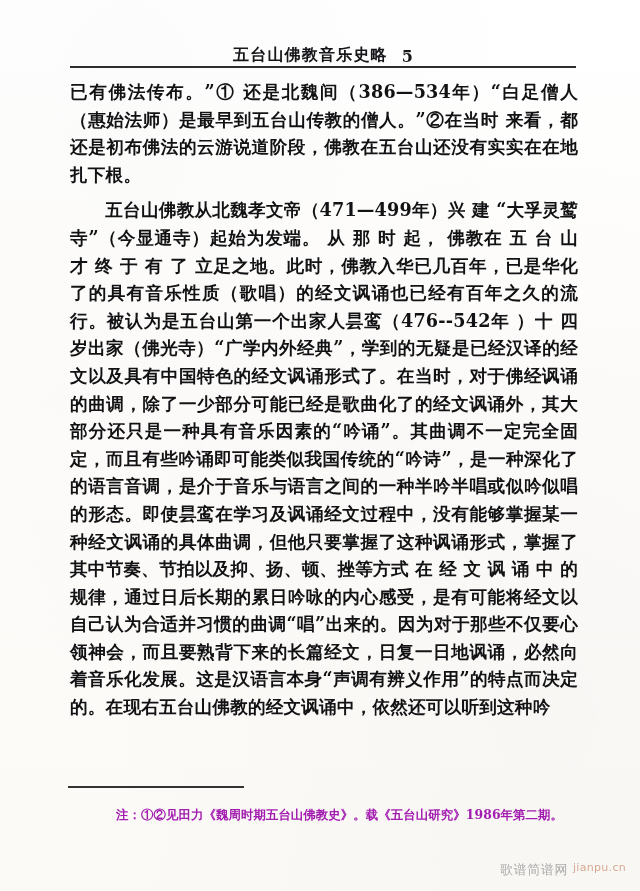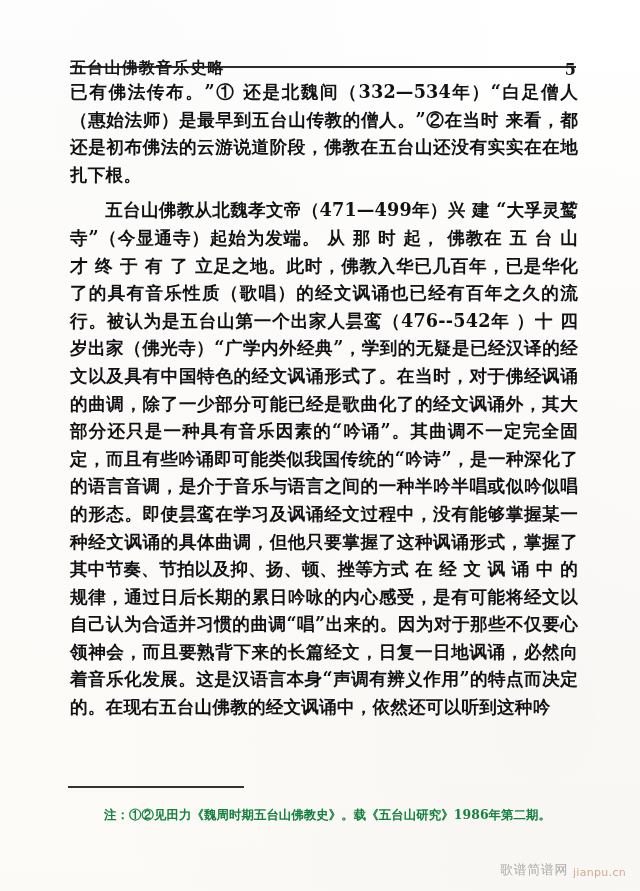--- a/index.html
+++ b/index.html
@@ -23,27 +23,27 @@
     inset: 0;
     background:
       radial-gradient(ellipse at 20% 12%, rgba(0,0,0,0.012), rgba(0,0,0,0) 60%),
       radial-gradient(ellipse at 85% 80%, rgba(0,0,0,0.015), rgba(0,0,0,0) 62%),
       linear-gradient(180deg, #ffffff 0%, #fdfcfa 45%, #fbfaf7 100%);
     pointer-events: none;
   }
 
   .header {
     position: absolute;
-    top: 53px;
+    top: 40px;
     left: 70px;
     width: 506px;
     height: 26px;
     display: flex;
     align-items: flex-end;
-    justify-content: space-between;
+    justify-content: center;
   }
   .header-title {
     font-size: 16px;
     font-weight: bold;
     letter-spacing: 1.2px;
     color: #16161a;
     white-space: nowrap;
   }
   .header-pageno {
     font-size: 16px;
@@ -93,36 +93,36 @@
     left: 68px;
     width: 176px;
     height: 0;
     border-top: 2px solid #1d1d1d;
     opacity: 0.9;
   }
 
   .footnote {
     position: absolute;
     top: 806px;
-    left: 104px;
+    left: 116px;
     width: 500px;
     font-size: 12.4px;
     line-height: 18px;
-    color: #15803d;
+    color: #a21caf;
     font-weight: 600;
     letter-spacing: 0.1px;
     white-space: nowrap;
   }
 
   .watermark {
     position: absolute;
     right: 14px;
     bottom: 12px;
     display: flex;
-    align-items: flex-end;
+    align-items: flex-start;
     gap: 5px;
     opacity: 0.72;
   }
   .wm-cn {
     font-size: 13px;
     color: #8d8d8d;
     font-family: "DejaVu Sans", "Liberation Sans", sans-serif;
     letter-spacing: 0.6px;
   }
   .wm-domain {
@@ -140,21 +140,21 @@
   <div class="paper-tint"></div>
 
   <div class="header">
     <span class="header-title">五台山佛教音乐史略</span>
     <span class="header-pageno">5</span>
   </div>
 
   <div class="header-rule"></div>
 
   <div class="body-block">
-    <p class="para">已有佛法传布。”① 还是北魏间（332—534年）“白足僧人（惠始法师）是最早到五台山传教的僧人。”②在当时 来看，都还是初布佛法的云游说道阶段，佛教在五台山还没有实实在在地扎下根。</p>
+    <p class="para">已有佛法传布。”① 还是北魏间（386—534年）“白足僧人（惠始法师）是最早到五台山传教的僧人。”②在当时 来看，都还是初布佛法的云游说道阶段，佛教在五台山还没有实实在在地扎下根。</p>
     <p class="para indent">五台山佛教从北魏孝文帝（471—499年）兴 建 “大孚灵鹫寺”（今显通寺）起始为发端。 从 那 时 起， 佛教在 五 台 山 才 终 于 有 了 立足之地。此时，佛教入华已几百年，已是华化了的具有音乐性质（歌唱）的经文讽诵也已经有百年之久的流行。被认为是五台山第一个出家人昙鸾（476--542年 ）十 四 岁出家（佛光寺）“广学内外经典”，学到的无疑是已经汉译的经文以及具有中国特色的经文讽诵形式了。在当时，对于佛经讽诵的曲调，除了一少部分可能已经是歌曲化了的经文讽诵外，其大部分还只是一种具有音乐因素的“吟诵”。其曲调不一定完全固定，而且有些吟诵即可能类似我国传统的“吟诗”，是一种深化了的语言音调，是介于音乐与语言之间的一种半吟半唱或似吟似唱的形态。即使昙鸾在学习及讽诵经文过程中，没有能够掌握某一种经文讽诵的具体曲调，但他只要掌握了这种讽诵形式，掌握了其中节奏、节拍以及抑、扬、顿、挫等方式 在 经 文 讽 诵 中 的 规律，通过日后长期的累日吟咏的内心感受，是有可能将经文以自己认为合适并习惯的曲调“唱”出来的。因为对于那些不仅要心领神会，而且要熟背下来的长篇经文，日复一日地讽诵，必然向着音乐化发展。这是汉语言本身“声调有辨义作用”的特点而决定的。在现右五台山佛教的经文讽诵中，依然还可以听到这种吟</p>
   </div>
 
   <div class="footnote-rule"></div>
 
   <div class="footnote">注：①②见田力《魏周时期五台山佛教史》。载《五台山研究》1986年第二期。</div>
 
   <div class="watermark">
     <span class="wm-cn">歌谱简谱网</span>
     <span class="wm-domain">jianpu.cn</span>

